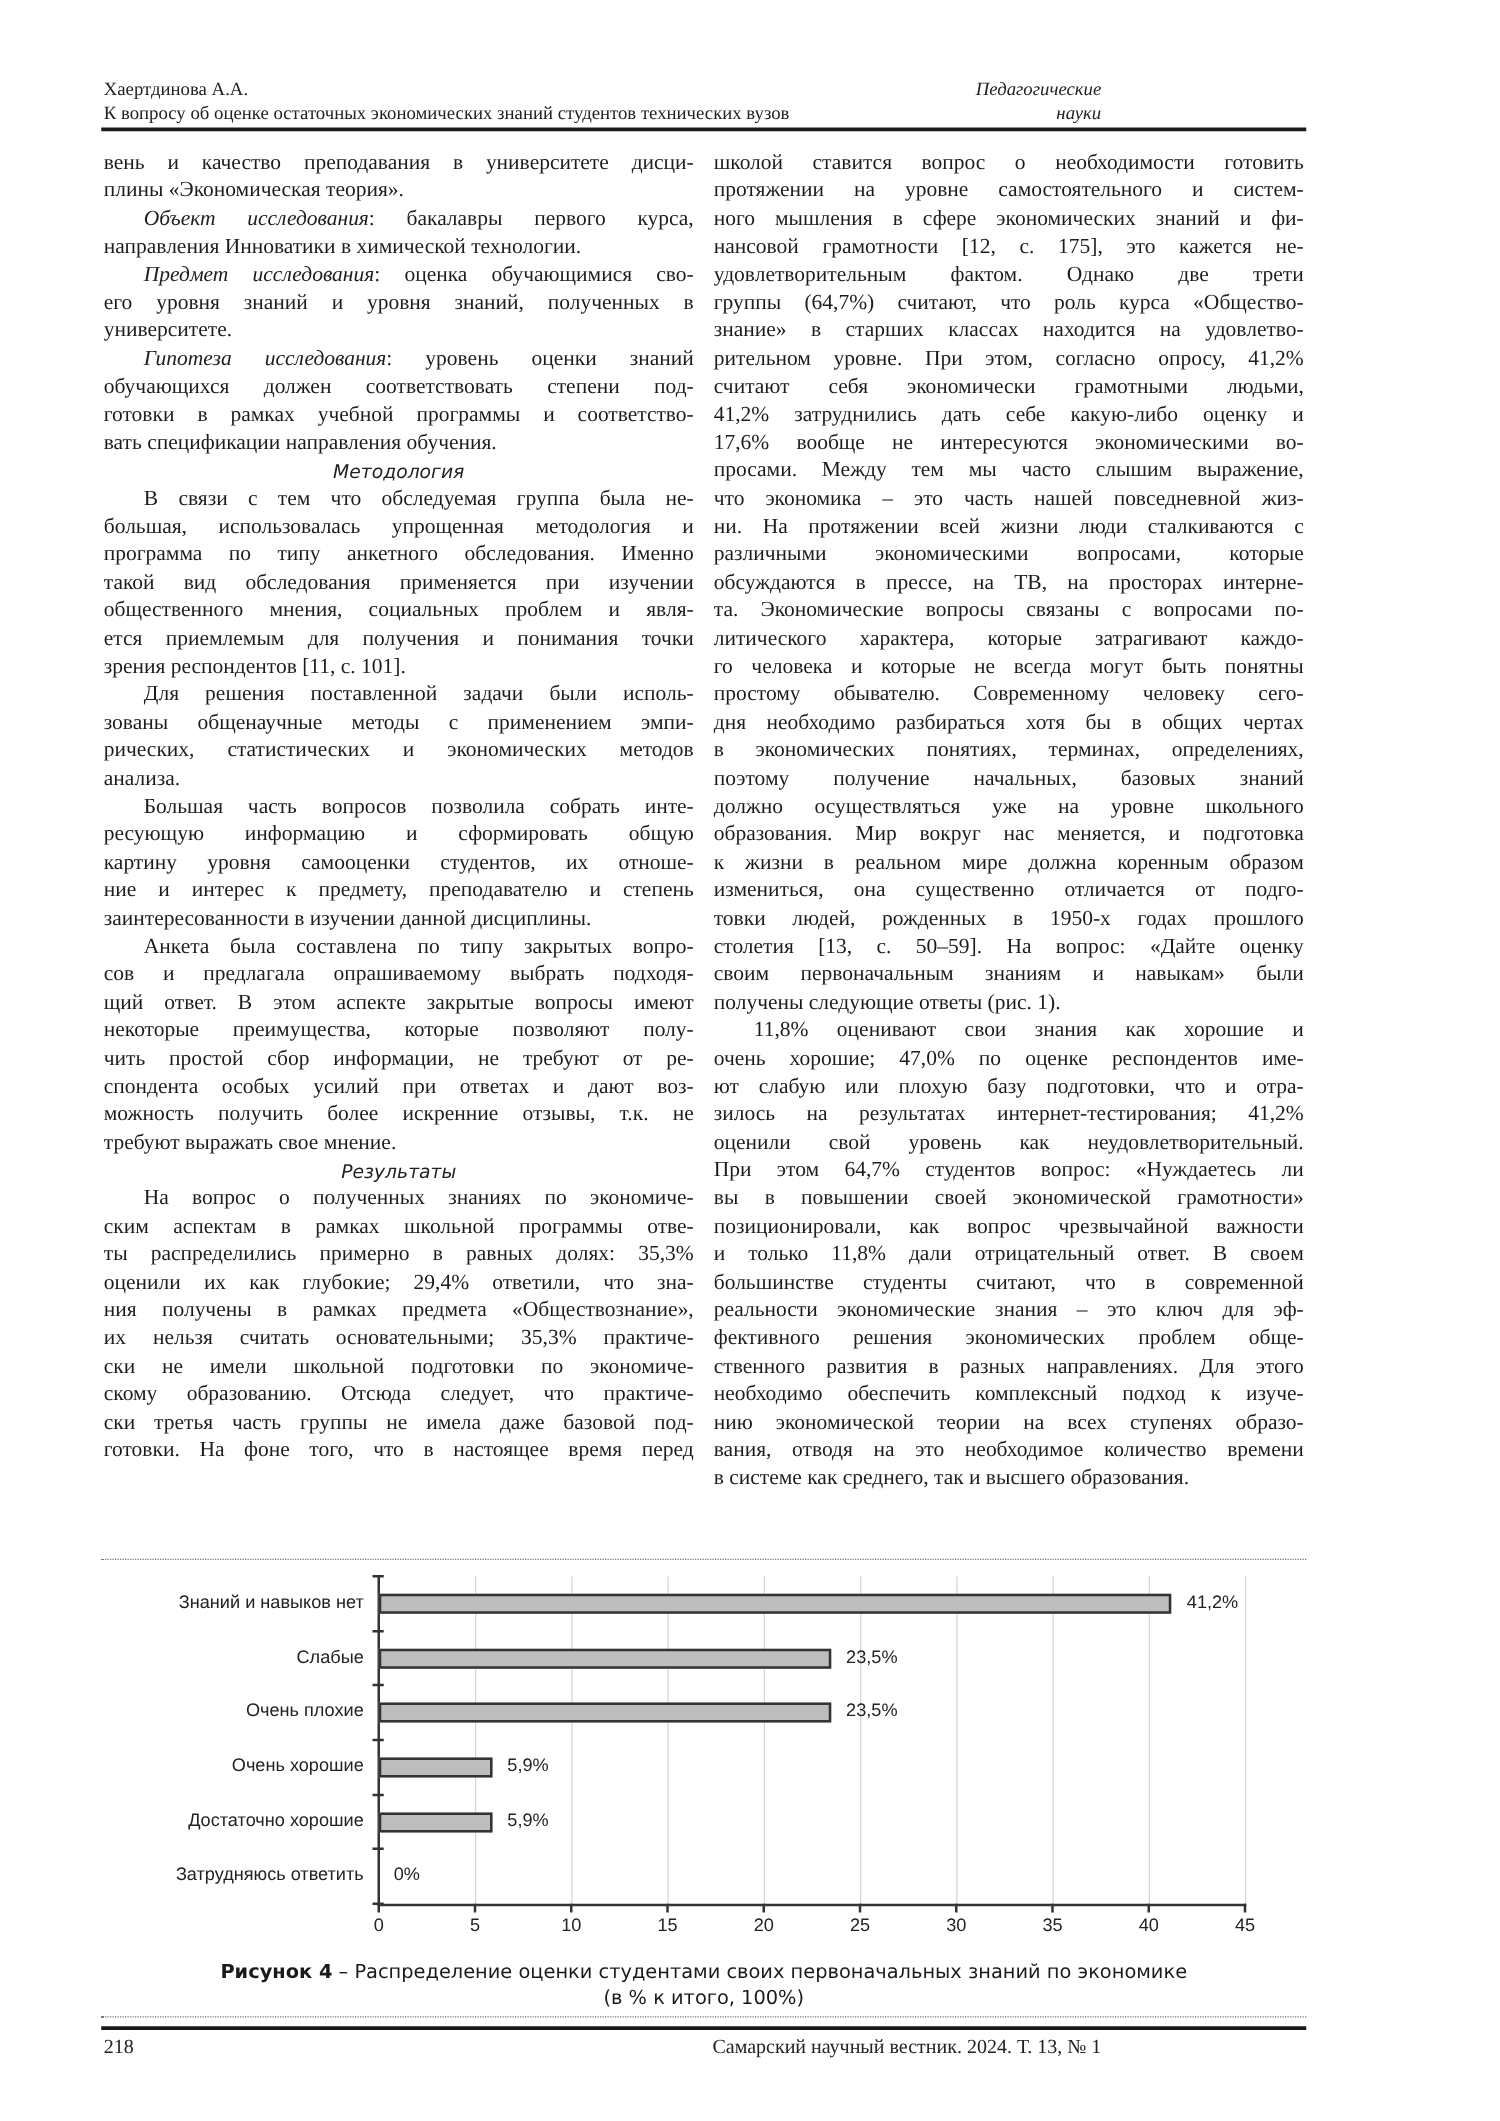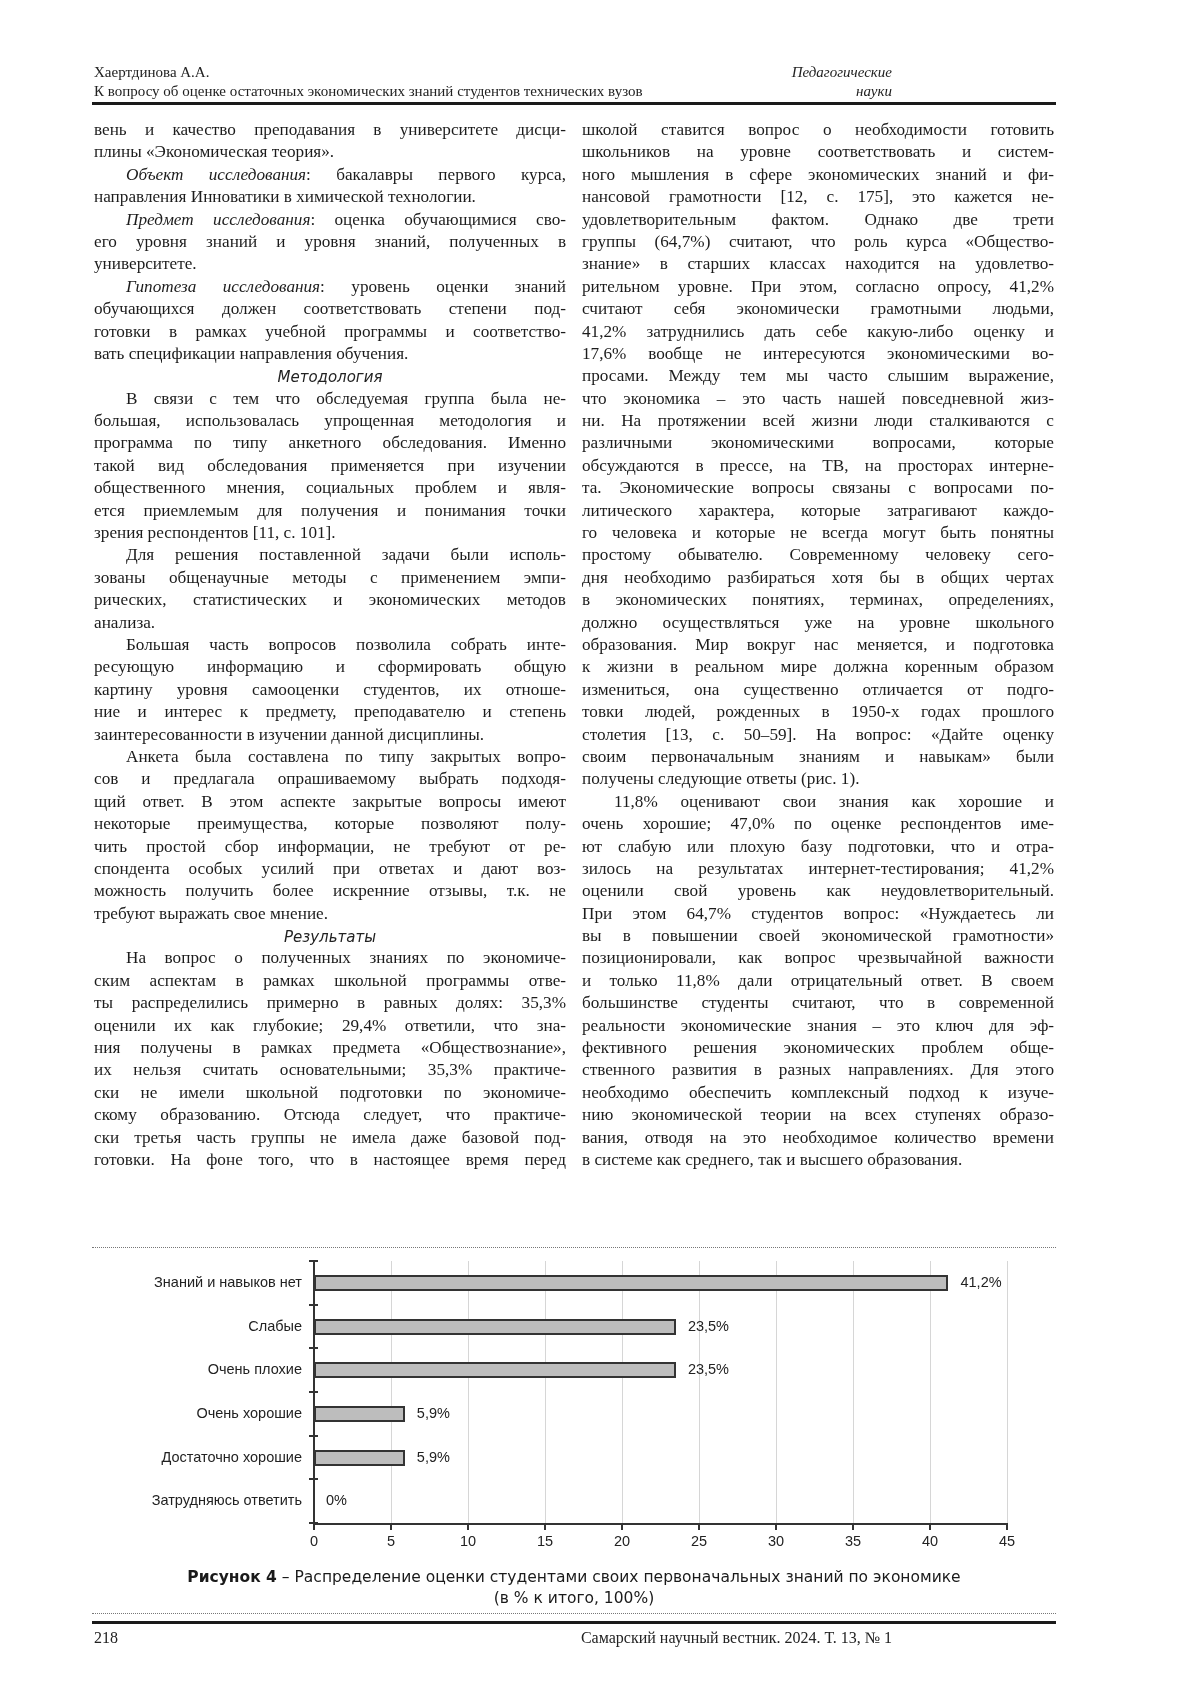--- a/index.html
+++ b/index.html
@@ -1,17 +1,17 @@
 <!DOCTYPE html>
 <html><head>
 <meta charset="utf-8">
 <style>
   html, body { margin: 0; padding: 0; background: #ffffff; }
   body { width: 1200px; height: 1697px; position: relative; overflow: hidden; color: #1a1a1a; }
-  .page { position: absolute; left: 16px; top: 0; width: 1037px; height: 1697px; }
+  .page { position: absolute; left: 5px; top: 0; width: 1037px; height: 1697px; }
 
   
   .hdr-left { position: absolute; left: 78px; top: 63px; font-family: "Liberation Serif", serif; font-size: 15px; line-height: 19px; color: #222; }
   .hdr-right { position: absolute; right: 161px; top: 63px; font-family: "Liberation Serif", serif; font-size: 15px; line-height: 19px; font-style: italic; text-align: right; color: #222; }
   .hdr-rule { position: absolute; left: 76px; top: 102px; width: 964px; height: 3px; background: #1a1a1a; }
 
   
   .col { position: absolute; top: 103px; width: 472px; font-family: "Liberation Serif", serif; font-size: 17.2px; line-height: 22.4px; color: #1c1c1c; margin-top: 16px; }
   .col.left { left: 78px; }
   .col.right { left: 566px; }
@@ -111,41 +111,42 @@
     <span class="ln">ния получены в рамках предмета «Обществознание»,</span>
     <span class="ln">их нельзя считать основательными; 35,3% практиче-</span>
     <span class="ln">ски не имели школьной подготовки по экономиче-</span>
     <span class="ln">скому образованию. Отсюда следует, что практиче-</span>
     <span class="ln">ски третья часть группы не имела даже базовой под-</span>
     <span class="ln">готовки. На фоне того, что в настоящее время перед</span>
   </div>
 
   <div class="col right">
     <span class="ln">школой ставится вопрос о необходимости готовить</span>
-    <span class="ln">школьников на уровне соответствовать и систем-</span>
+    <span class="ln">протяжении на уровне самостоятельного и систем-</span>
     <span class="ln">ного мышления в сфере экономических знаний и фи-</span>
     <span class="ln">нансовой грамотности [12, с. 175], это кажется не-</span>
     <span class="ln">удовлетворительным фактом. Однако две трети</span>
     <span class="ln">группы (64,7%) считают, что роль курса «Общество-</span>
     <span class="ln">знание» в старших классах находится на удовлетво-</span>
     <span class="ln">рительном уровне. При этом, согласно опросу, 41,2%</span>
     <span class="ln">считают себя экономически грамотными людьми,</span>
     <span class="ln">41,2% затруднились дать себе какую-либо оценку и</span>
     <span class="ln">17,6% вообще не интересуются экономическими во-</span>
     <span class="ln">просами. Между тем мы часто слышим выражение,</span>
     <span class="ln">что экономика – это часть нашей повседневной жиз-</span>
     <span class="ln">ни. На протяжении всей жизни люди сталкиваются с</span>
     <span class="ln">различными экономическими вопросами, которые</span>
     <span class="ln">обсуждаются в прессе, на ТВ, на просторах интерне-</span>
     <span class="ln">та. Экономические вопросы связаны с вопросами по-</span>
     <span class="ln">литического характера, которые затрагивают каждо-</span>
     <span class="ln">го человека и которые не всегда могут быть понятны</span>
     <span class="ln">простому обывателю. Современному человеку сего-</span>
     <span class="ln">дня необходимо разбираться хотя бы в общих чертах</span>
     <span class="ln">в экономических понятиях, терминах, определениях,</span>
+    <span class="ln">поэтому получение начальных, базовых знаний</span>
     <span class="ln">должно осуществляться уже на уровне школьного</span>
     <span class="ln">образования. Мир вокруг нас меняется, и подготовка</span>
     <span class="ln">к жизни в реальном мире должна коренным образом</span>
     <span class="ln">измениться, она существенно отличается от подго-</span>
     <span class="ln">товки людей, рожденных в 1950-х годах прошлого</span>
     <span class="ln">столетия [13, с. 50–59]. На вопрос: «Дайте оценку</span>
     <span class="ln">своим первоначальным знаниям и навыкам» были</span>
     <span class="ln last">получены следующие ответы (рис. 1).</span>
 
     <span class="ln indent">11,8% оценивают свои знания как хорошие и</span>

